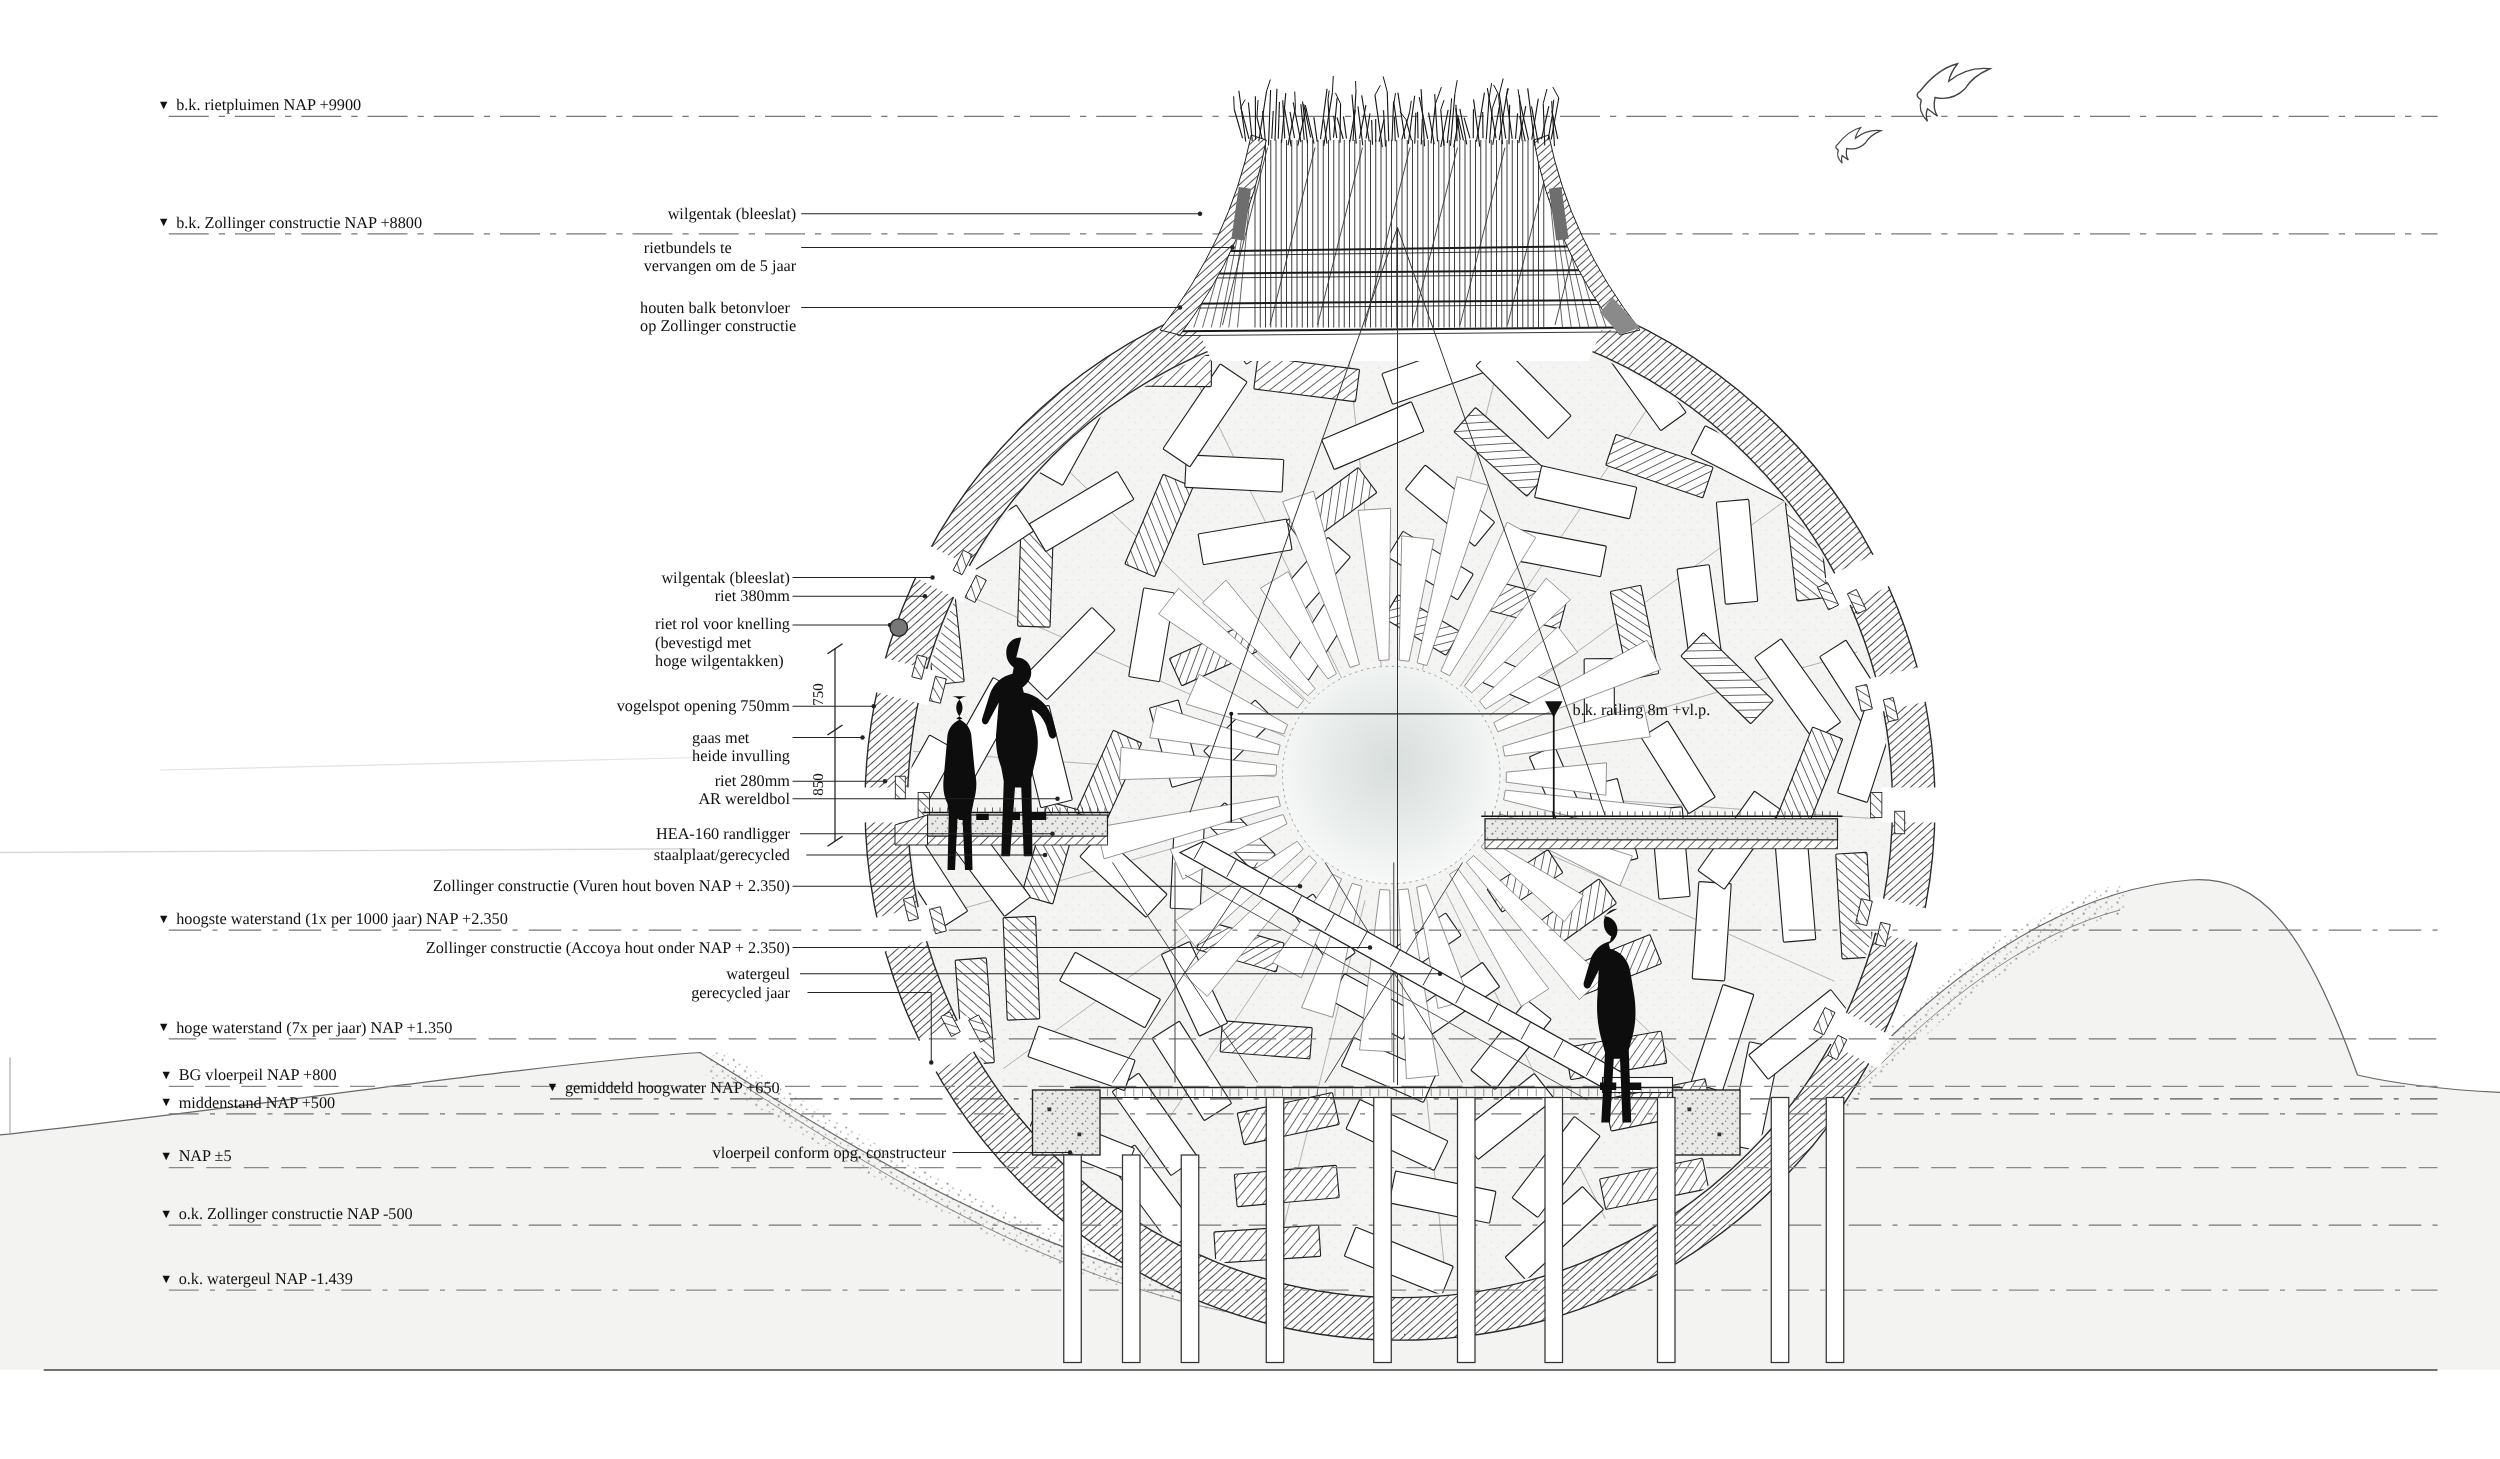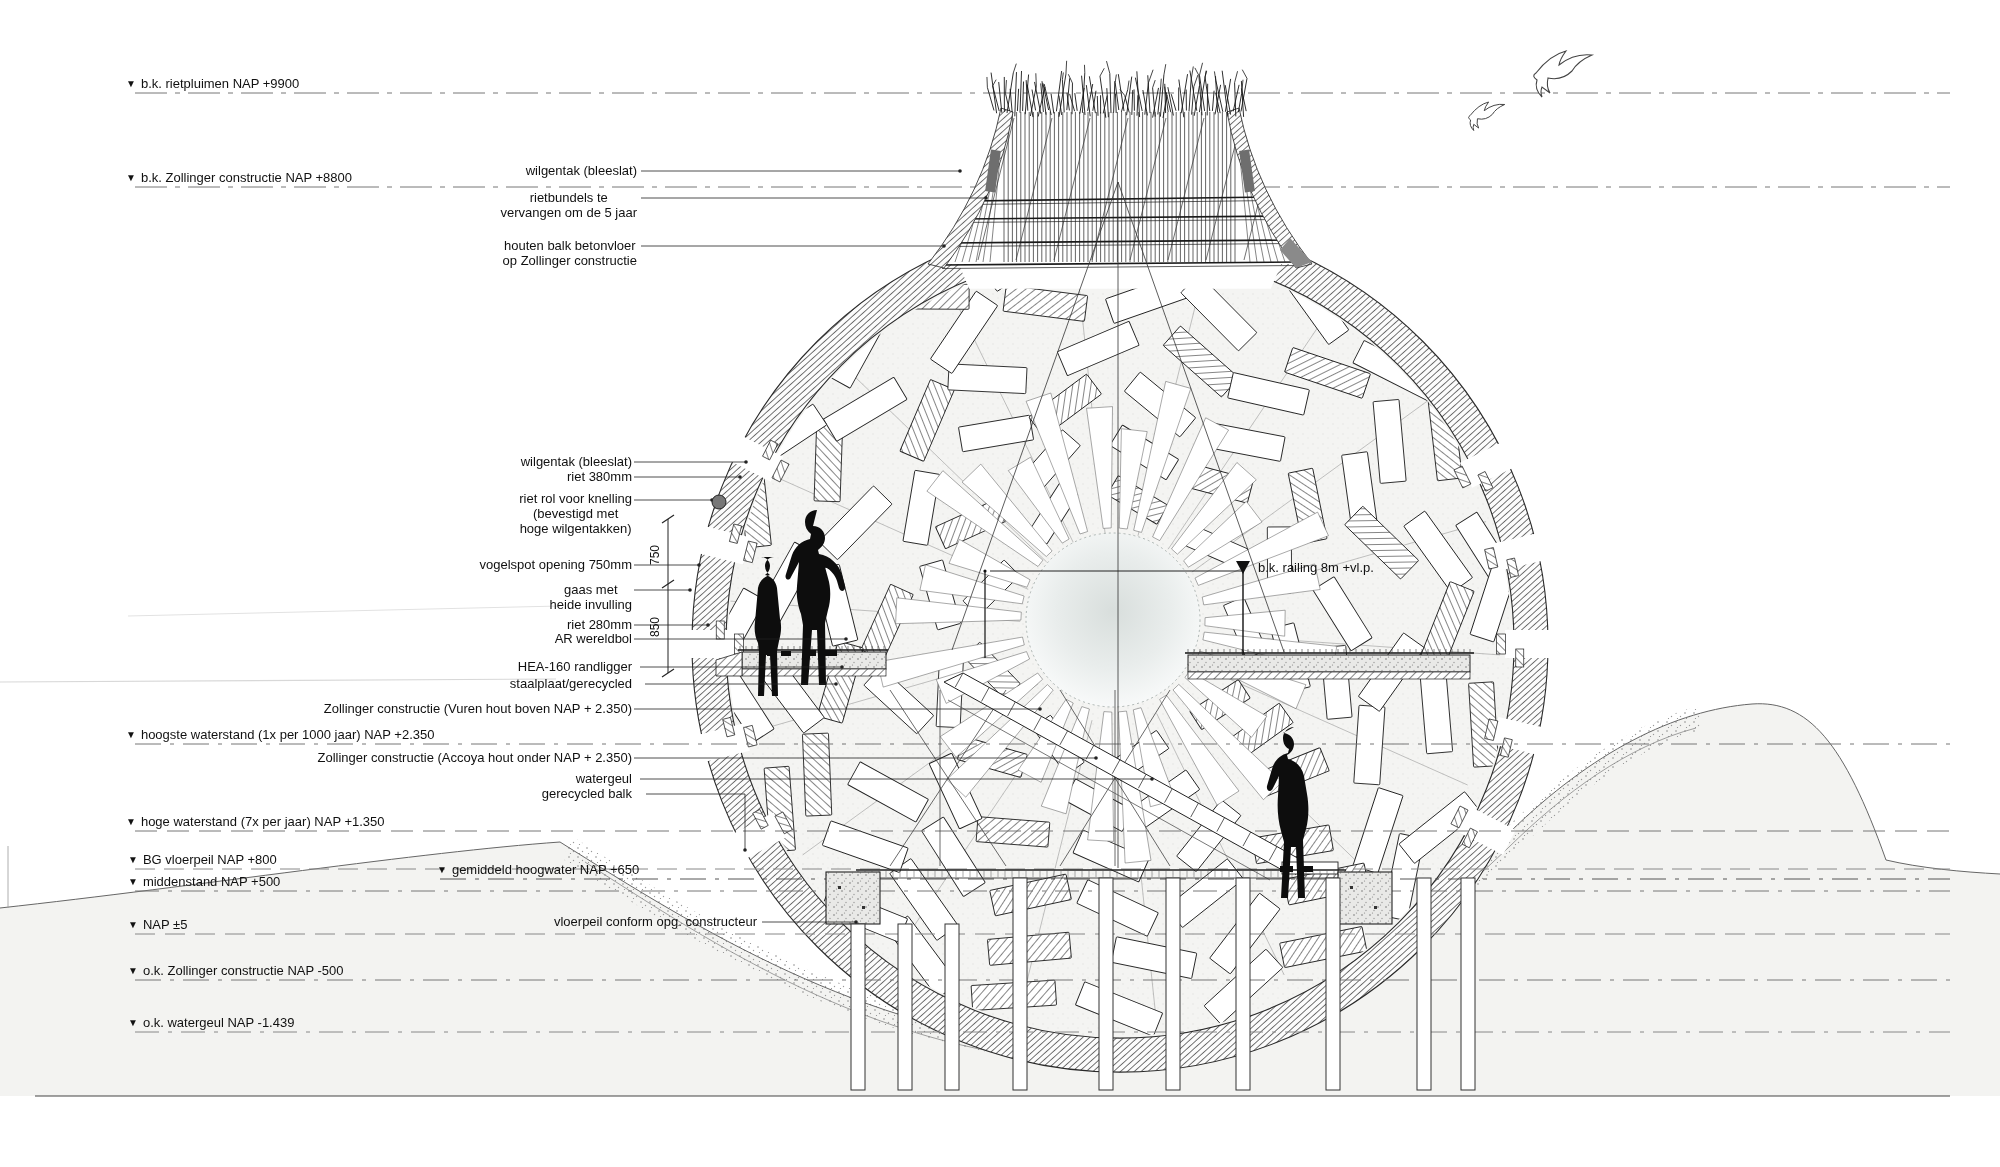--- a/index.html
+++ b/index.html
@@ -1,21 +1,21 @@
 <!DOCTYPE html>
 <html><head>
 <meta charset="utf-8">
 <style>
   html,body{margin:0;padding:0;background:#fff;}
   #stage{position:relative;width:2000px;height:1167px;background:#fff;
-         font-family:Liberation Sans, sans-serif;overflow:hidden;}
+         font-family:Liberation Serif, serif;overflow:hidden;}
   #scene{position:absolute;left:0;top:0;}
   .lbl{position:absolute;font-size:13px;color:#111;white-space:nowrap;line-height:15px;}
   .lbl .mk{font-size:10px;margin-right:5px;vertical-align:1px;}
-  .callout{text-align:center;}
+  .callout{text-align:left;}
   .callout span{display:block;}
   .dim{position:absolute;font-size:12px;color:#111;transform:rotate(-90deg);transform-origin:center;}
 </style>
 </head>
 <body>
 
 <div id="stage">
 <svg id="scene" width="2000" height="1167" viewBox="0 0 2000 1167">
   <defs>
     <pattern id="hatch" width="6" height="6" patternUnits="userSpaceOnUse" patternTransform="rotate(45)">
@@ -803,21 +803,21 @@
 <div class="lbl callout" style="right:1368px;top:701px">
       <span>Zollinger constructie (Vuren hout boven NAP + 2.350)</span>
     </div>
 <div class="lbl callout" style="right:1368px;top:750px">
       <span>Zollinger constructie (Accoya hout onder NAP + 2.350)</span>
     </div>
 <div class="lbl callout" style="right:1368px;top:771px">
       <span>watergeul</span>
     </div>
 <div class="lbl callout" style="right:1368px;top:786px">
-      <span>gerecycled balk</span>
+      <span>gerecycled jaar</span>
     </div>
 <div class="lbl callout" style="right:1243px;top:914px">
       <span>vloerpeil conform opg. constructeur</span>
     </div>
 
 <div class="lbl" style="left:1258px;top:560px"><span>b.k. railing 8m +vl.p.</span></div>
 
 <div class="dim" style="left:640px;top:548px;width:30px;text-align:center"><span>750</span></div>
 <div class="dim" style="left:640px;top:620px;width:30px;text-align:center"><span>850</span></div>
 </div>

